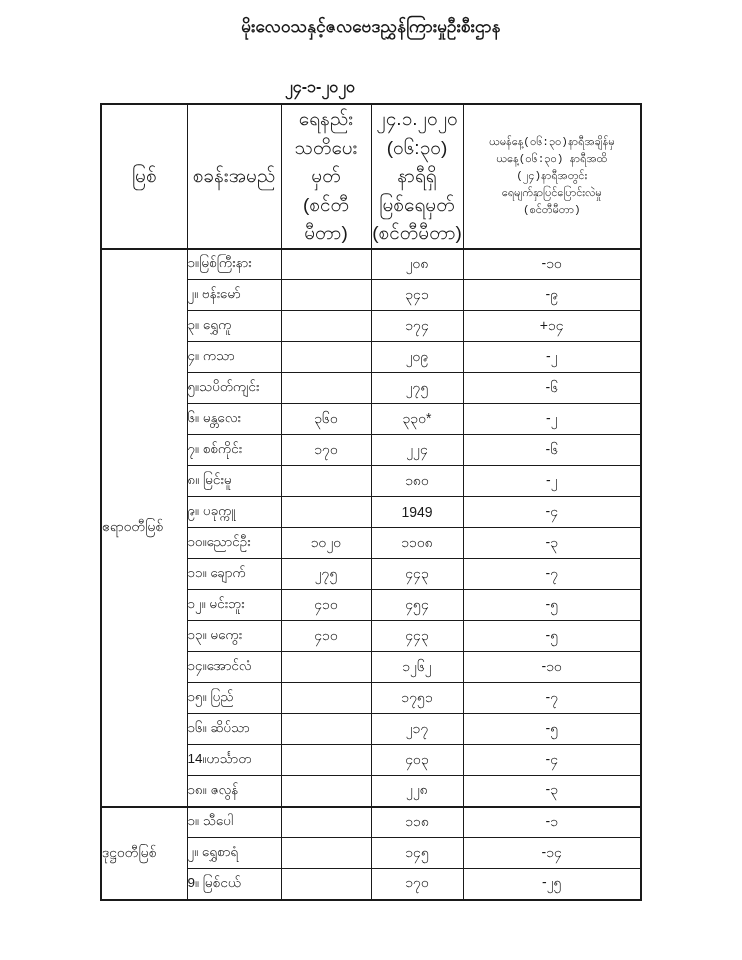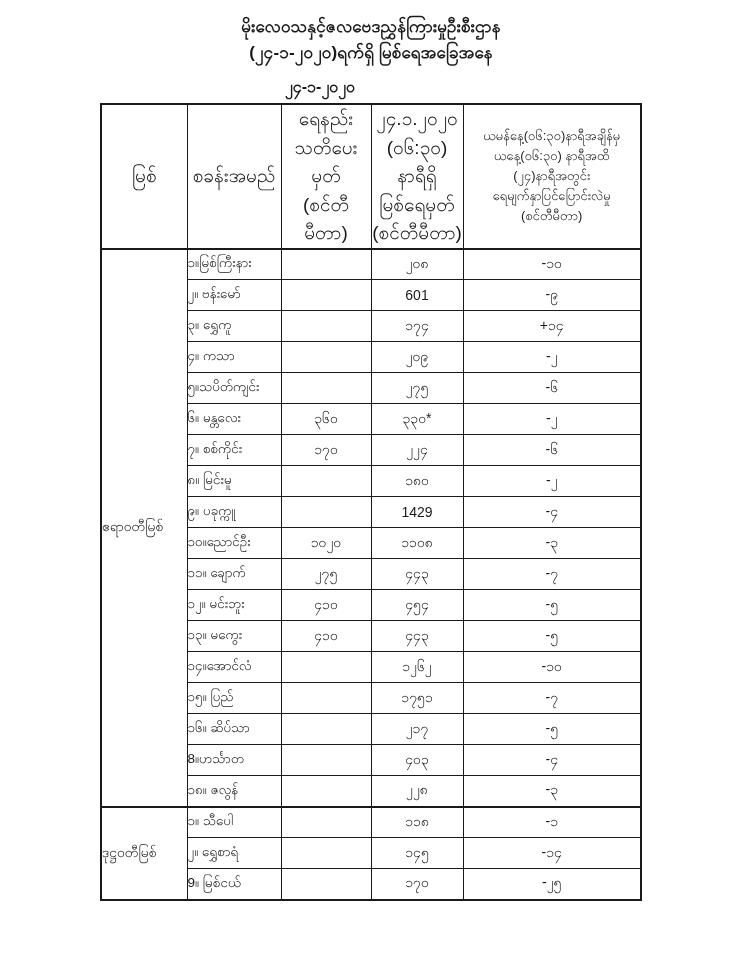--- a/index.html
+++ b/index.html
@@ -57,21 +57,21 @@
   }
   th.hdr {
     font-weight: normal;
     font-size: 19px;
     line-height: 1.5;
     text-align: center;
     vertical-align: middle;
     white-space: pre-line;
     height: 138px;
   }
-  th.hdr-change { font-size: 13px; line-height: 1.55; }
+  th.hdr-change { font-size: 11px; line-height: 1.55; font-family: Liberation Mono, monospace; }
   tr.body-row { height: 31px; }
   td.river-cell {
     text-align: left;
     vertical-align: middle;
     font-size: 14px;
     white-space: nowrap;
   }
   td.station-cell {
     text-align: left;
     vertical-align: middle;
@@ -86,21 +86,20 @@
   }
   tr.section-start td { border-top: 2px solid #1a1a1a; margin-top: 25px; }
 </style>
 </head>
 <body>
 
 <div class="page">
 
   <div class="title-block">
     <div class="title-line">မိုးလေဝသနှင့်ဇလဗေဒညွှန်ကြားမှုဦးစီးဌာန</div>
-    <div class="title-line">(၂၄-၁-၂၀၂၀)ရက်ရှိ မြစ်ရေအခြေအနေ</div>
   </div>
 
   <div class="date-line">၂၄-၁-၂၀၂၀</div>
 
   <div class="tbl-wrap">
     <table class="river-table">
       <colgroup>
         <col style="width:86px">
         <col style="width:94px">
         <col style="width:90px">
@@ -130,21 +129,21 @@
         <tr class="body-row section-start">
           <td class="river-cell" rowspan="18">ဧရာဝတီမြစ်</td>
           <td class="station-cell">၁။မြစ်ကြီးနား</td>
           <td class="num-cell"></td>
           <td class="num-cell">၂၀၈</td>
           <td class="num-cell">-၁၀</td>
         </tr>
         <tr class="body-row">
           <td class="station-cell">၂။ ဗန်းမော်</td>
           <td class="num-cell"></td>
-          <td class="num-cell">601</td>
+          <td class="num-cell">၃၄၁</td>
           <td class="num-cell">-၉</td>
         </tr>
         <tr class="body-row">
           <td class="station-cell">၃။ ရွှေကူ</td>
           <td class="num-cell"></td>
           <td class="num-cell">၁၇၄</td>
           <td class="num-cell">+၁၄</td>
         </tr>
         <tr class="body-row">
           <td class="station-cell">၄။ ကသာ</td>
@@ -172,21 +171,21 @@
         </tr>
         <tr class="body-row">
           <td class="station-cell">၈။ မြင်းမူ</td>
           <td class="num-cell"></td>
           <td class="num-cell">၁၈၀</td>
           <td class="num-cell">-၂</td>
         </tr>
         <tr class="body-row">
           <td class="station-cell">၉။ ပခုက္ကူ</td>
           <td class="num-cell"></td>
-          <td class="num-cell">1429</td>
+          <td class="num-cell">1949</td>
           <td class="num-cell">-၄</td>
         </tr>
         <tr class="body-row">
           <td class="station-cell">၁၀။ညောင်ဦး</td>
           <td class="num-cell">၁၀၂၀</td>
           <td class="num-cell">၁၁၀၈</td>
           <td class="num-cell">-၃</td>
         </tr>
         <tr class="body-row">
           <td class="station-cell">၁၁။ ချောက်</td>
@@ -218,21 +217,21 @@
           <td class="num-cell">၁၇၅၁</td>
           <td class="num-cell">-၇</td>
         </tr>
         <tr class="body-row">
           <td class="station-cell">၁၆။ ဆိပ်သာ</td>
           <td class="num-cell"></td>
           <td class="num-cell">၂၁၇</td>
           <td class="num-cell">-၅</td>
         </tr>
         <tr class="body-row">
-          <td class="station-cell">8။ဟင်္သာတ</td>
+          <td class="station-cell">14။ဟင်္သာတ</td>
           <td class="num-cell"></td>
           <td class="num-cell">၄၀၃</td>
           <td class="num-cell">-၄</td>
         </tr>
         <tr class="body-row">
           <td class="station-cell">၁၈။ ဇလွန်</td>
           <td class="num-cell"></td>
           <td class="num-cell">၂၂၈</td>
           <td class="num-cell">-၃</td>
         </tr>

